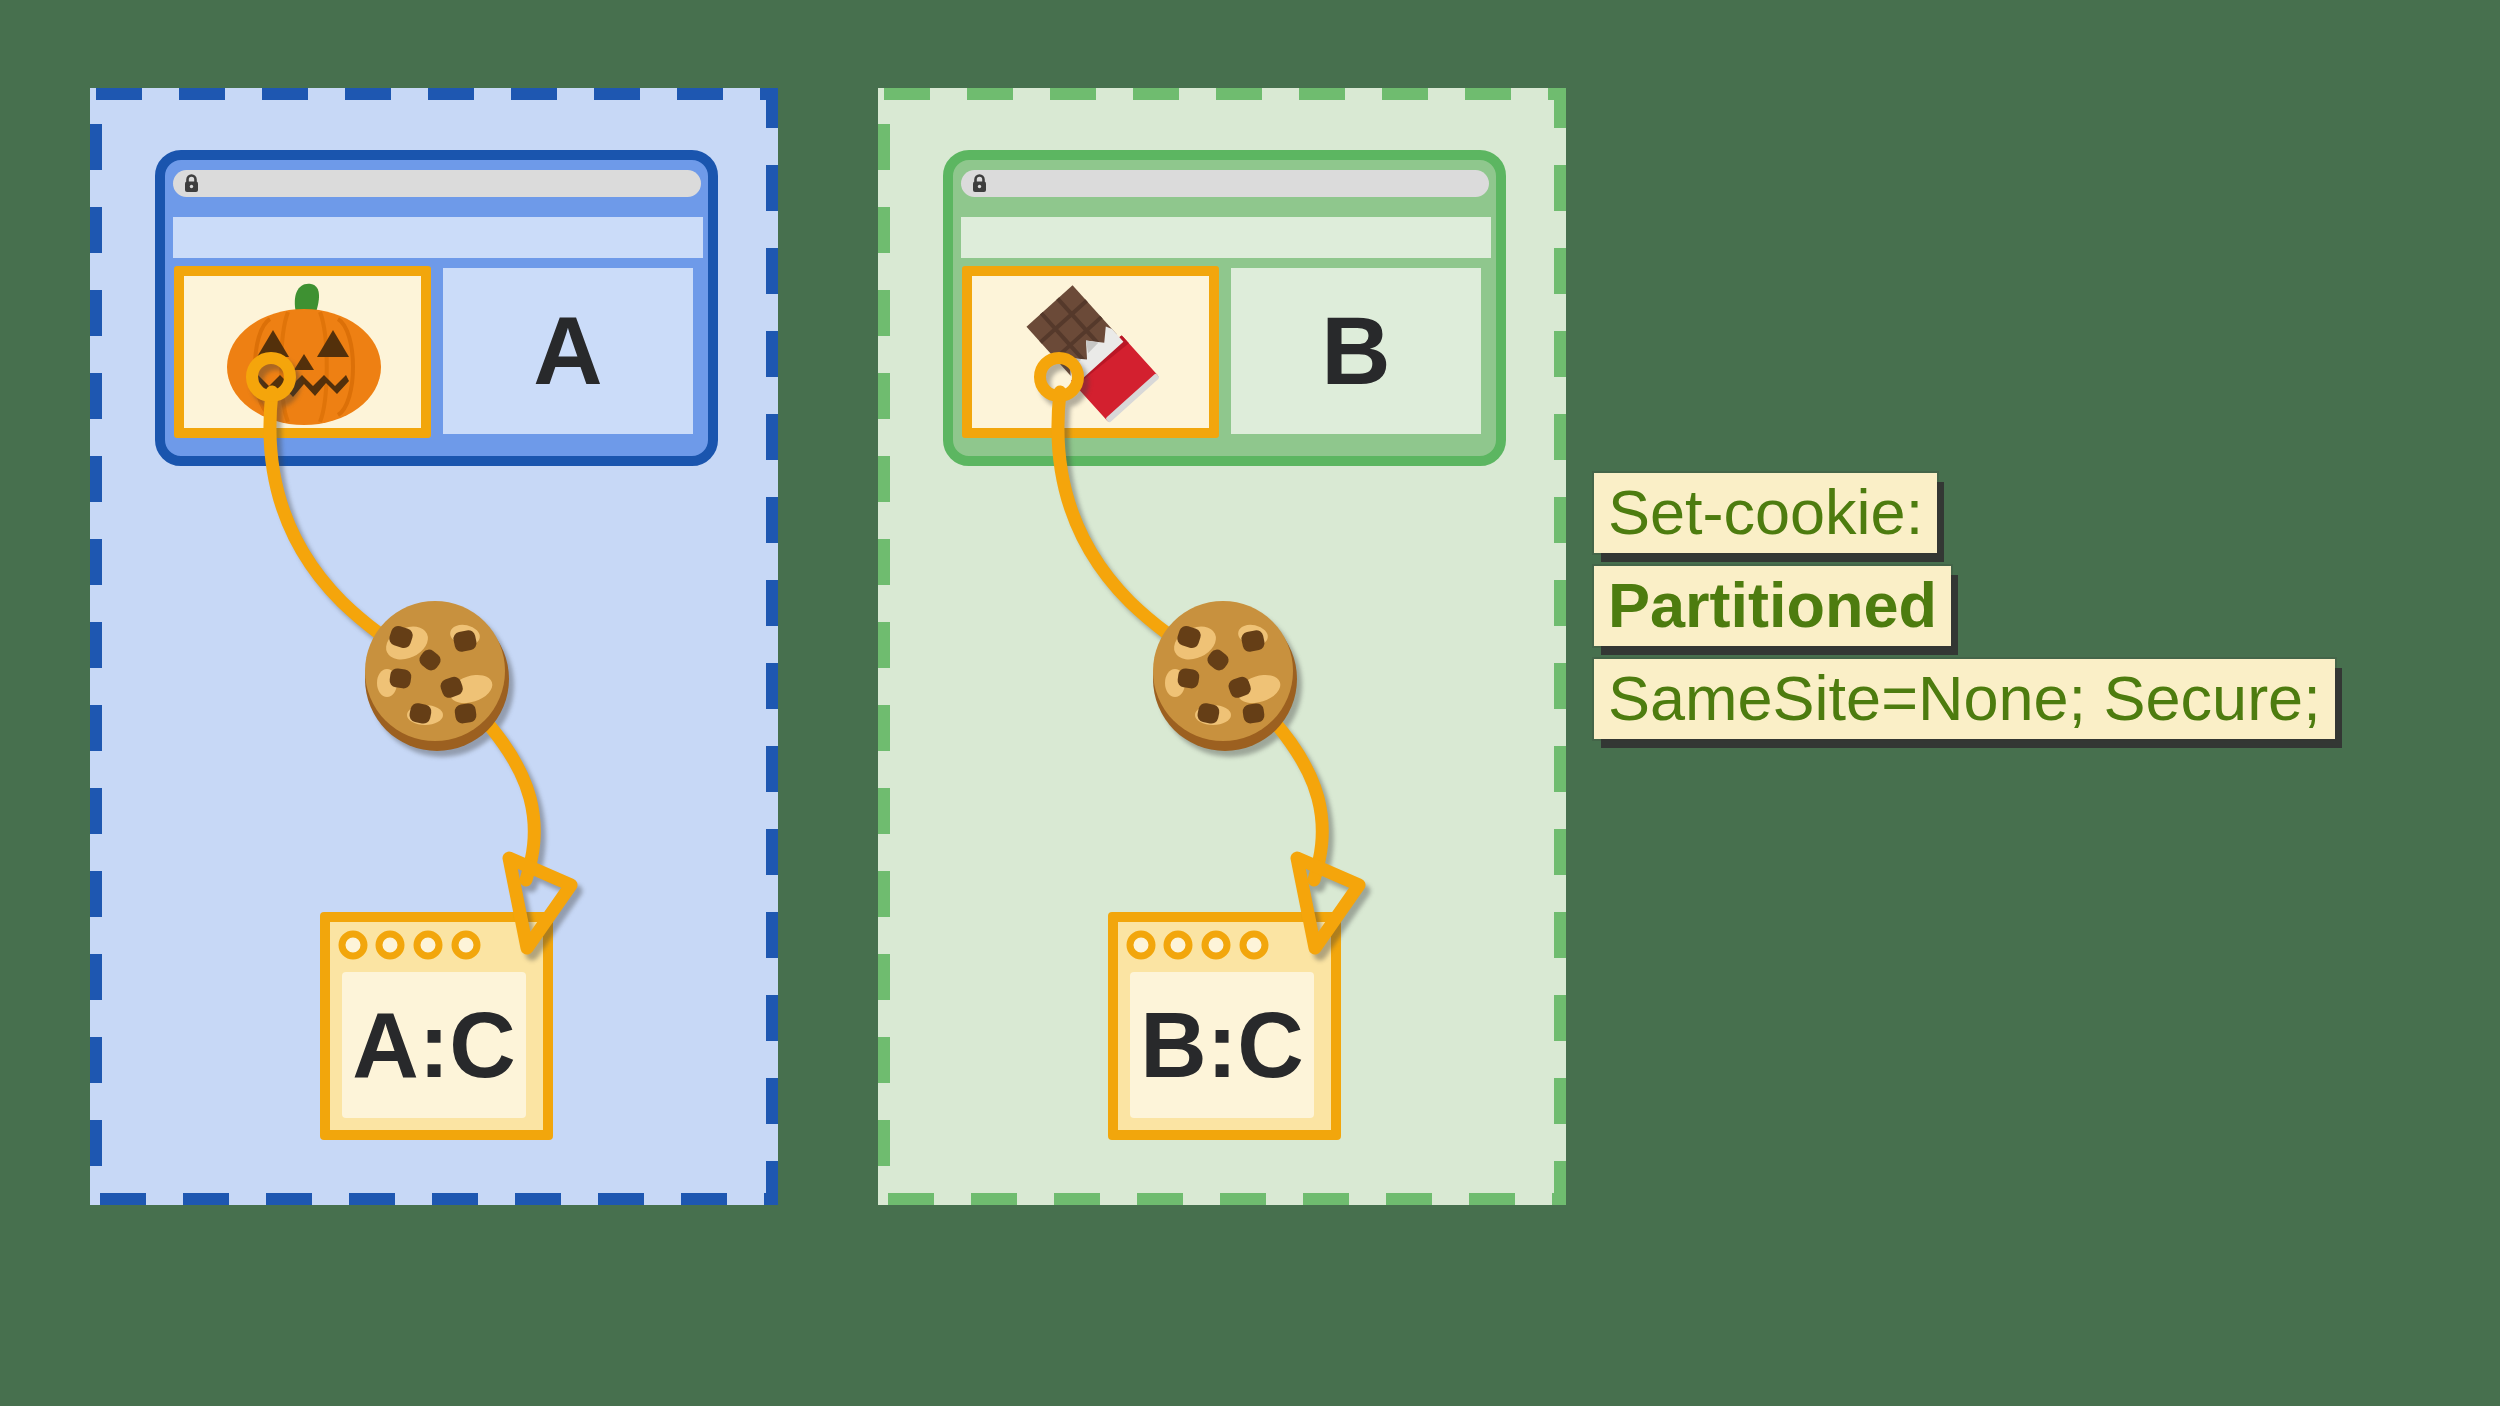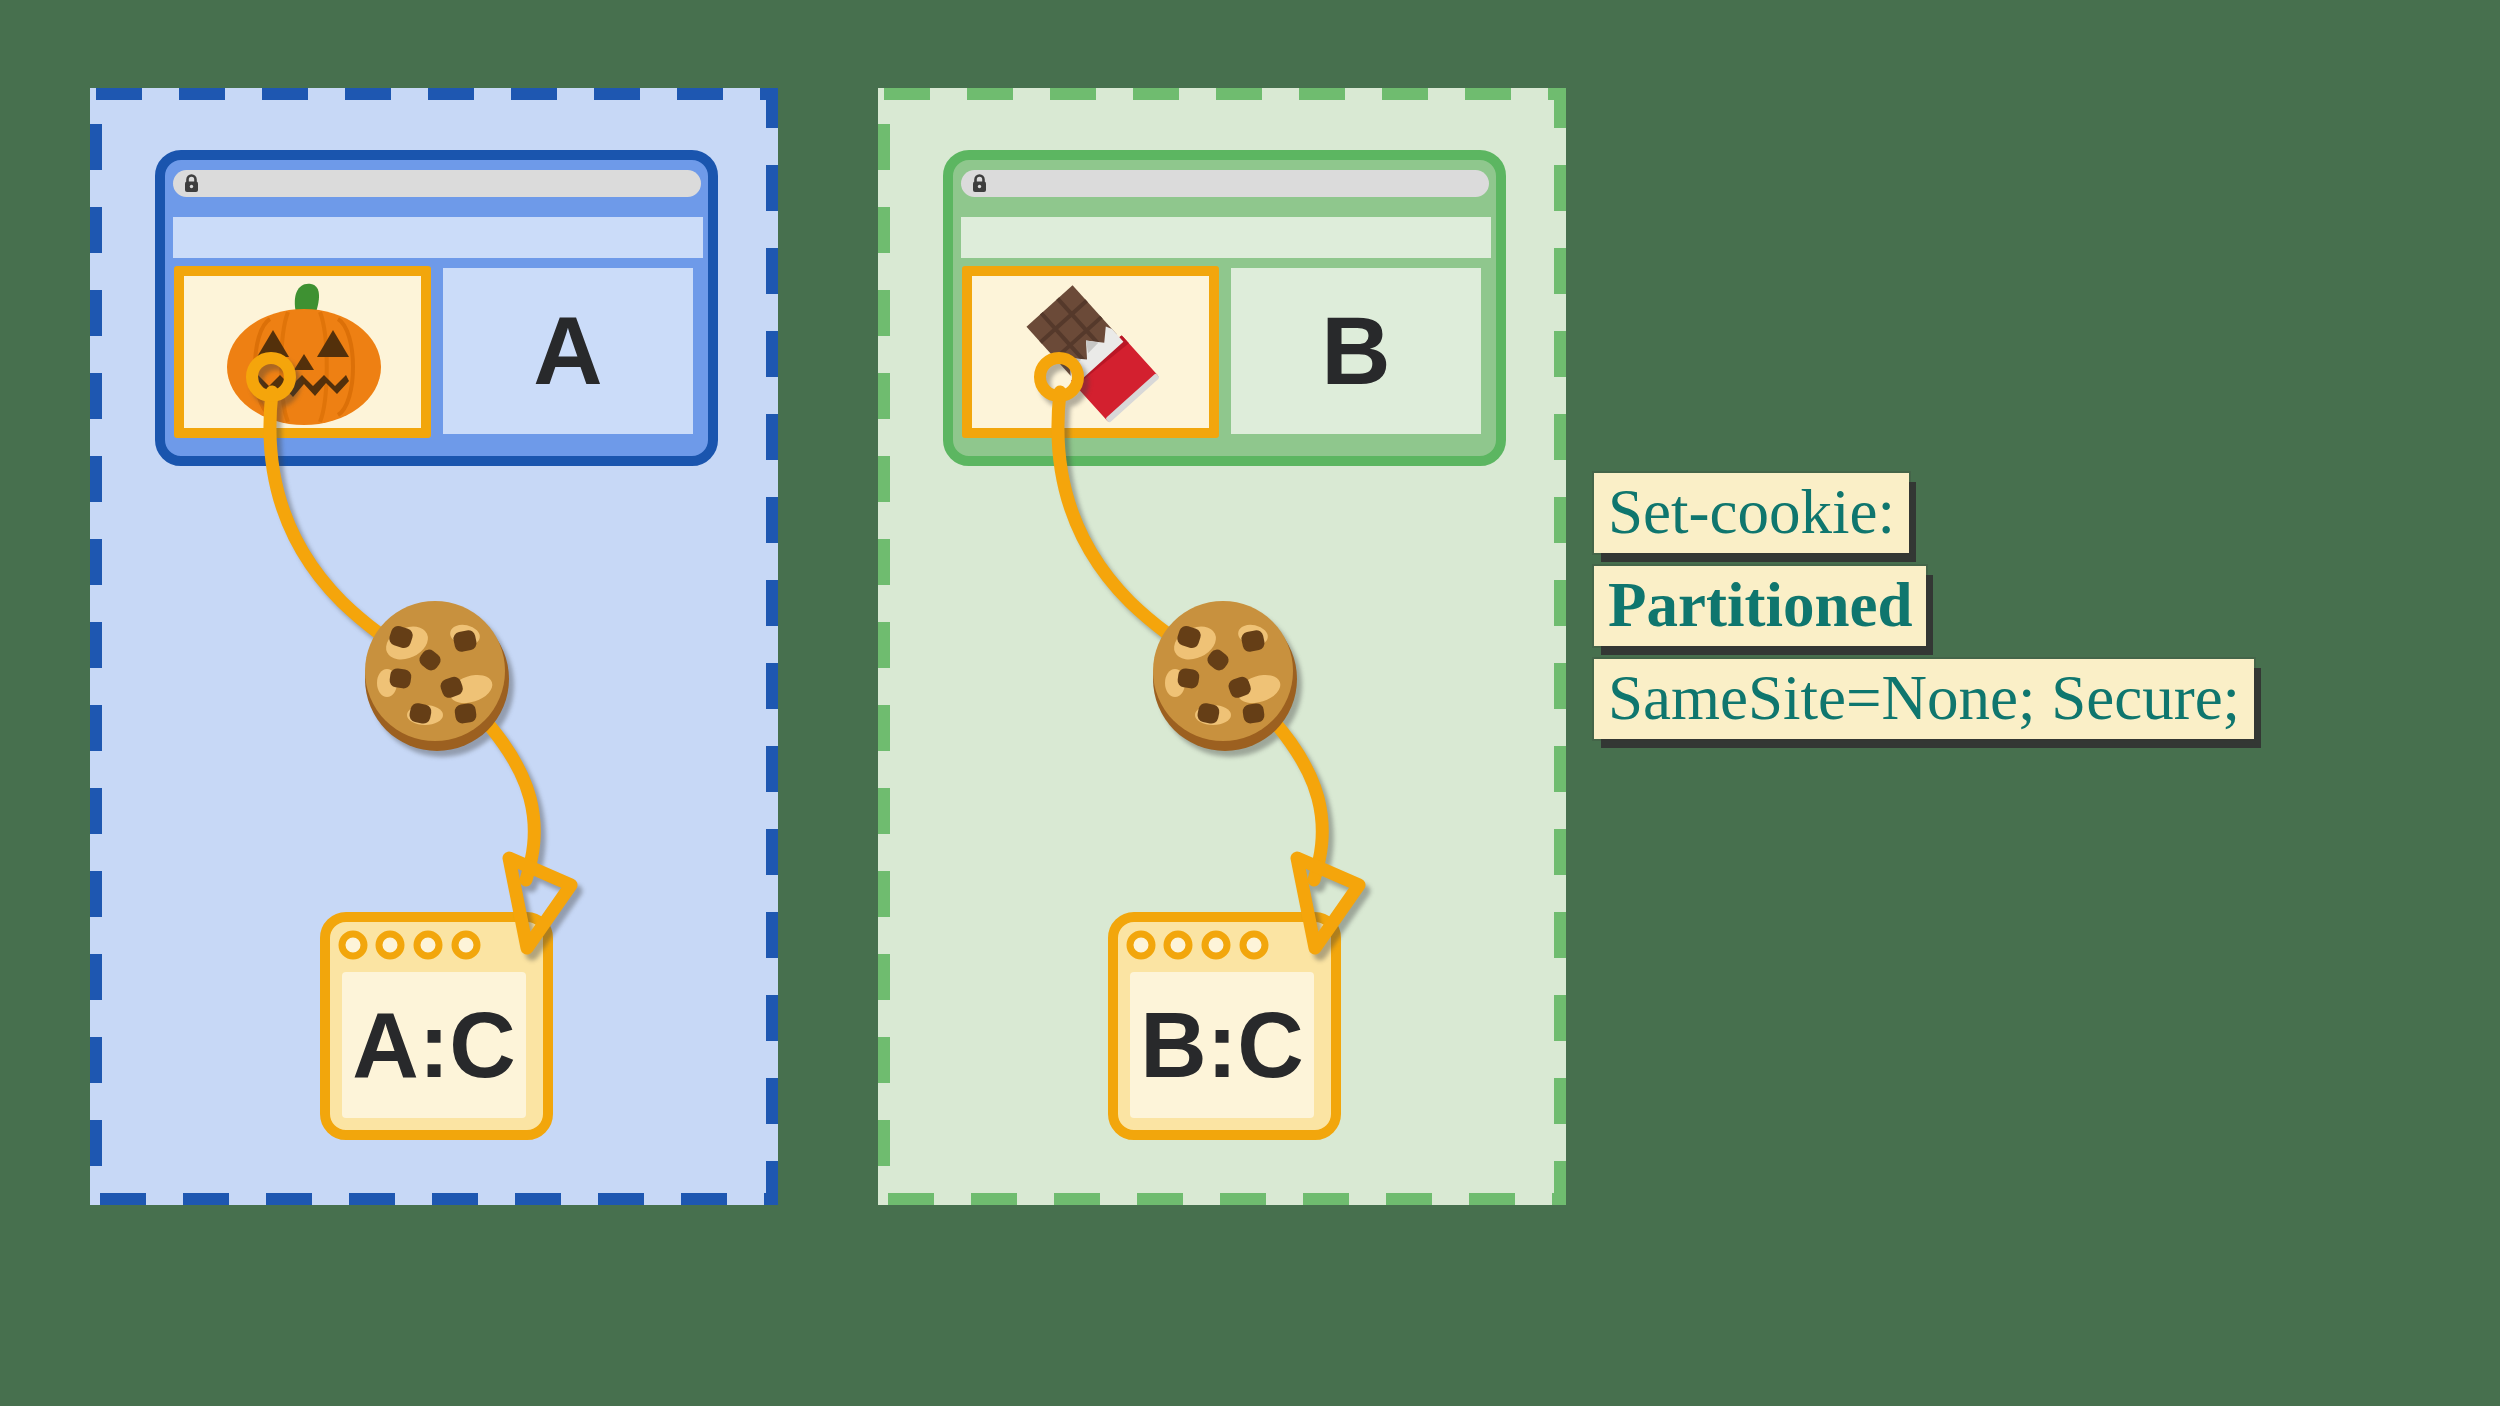--- a/index.html
+++ b/index.html
@@ -30,39 +30,39 @@
   .toolbar-row{position:absolute;left:8px;top:57px;width:530px;height:41px;background:var(--row);}
   .iframe-box{position:absolute;left:9px;top:106px;width:257px;height:172px;
     box-sizing:border-box;border:10px solid #F2A60C;border-radius:3px;background:#FDF4D9;
     display:flex;align-items:center;justify-content:center;}
   .page-box{position:absolute;left:278px;top:108px;width:250px;height:166px;
     background:var(--row);display:flex;align-items:center;justify-content:center;}
   .site-label{font-size:96px;font-weight:bold;color:#28292B;line-height:1;}
 
   
   .jar{position:absolute;left:230px;top:824px;width:233px;height:228px;
-    box-sizing:border-box;border:10px solid #F2A60C;border-radius:26px;background:#FBE4A3;}
+    box-sizing:border-box;border:10px solid #F2A60C;border-radius:4px;background:#FBE4A3;}
   .jar-dots{position:absolute;left:8px;top:2px;}
   .jar-dots circle{fill:#FDF4D9;stroke:#F2A60C;stroke-width:7;}
   .jar-inner{position:absolute;left:12px;top:50px;width:184px;height:146px;
     background:#FDF4D9;border-radius:4px;display:flex;align-items:center;justify-content:center;}
   .jar-label{font-size:92px;font-weight:bold;color:#28292B;line-height:1;}
 
   
   .overlay{position:absolute;left:0;top:0;
     filter:drop-shadow(5px 6px 2px rgba(60,60,60,0.38));}
   .string{fill:none;stroke:#F5A50B;stroke-width:13;stroke-linecap:round;}
   .ring{fill:none;stroke:#F5A50B;stroke-width:12;}
   .arrowhead{fill:none;stroke:#F5A50B;stroke-width:13;stroke-linejoin:round;}
 
   
   .code-block{position:absolute;left:1594px;top:473px;}
   .code-line{display:table;margin:0 0 13px 0;padding:4px 14px 6px 14px;
-    background:#FAEFC7;color:#0f766e;
-    font-family:Liberation Serif, serif;font-size:63px;line-height:70px;
+    background:#FAEFC7;color:#4d7c0f;
+    font-family:Liberation Sans, sans-serif;font-size:63px;line-height:70px;
     box-shadow:7px 9px 0 rgba(50,50,50,0.92), 0 0 0 2px rgba(55,55,55,0.18);
     white-space:pre;}
   .code-line--bold{font-weight:bold;}
 </style>
 </head>
 <body>
 
 <div class="stage">
 
   <div class="panel panel--a">

